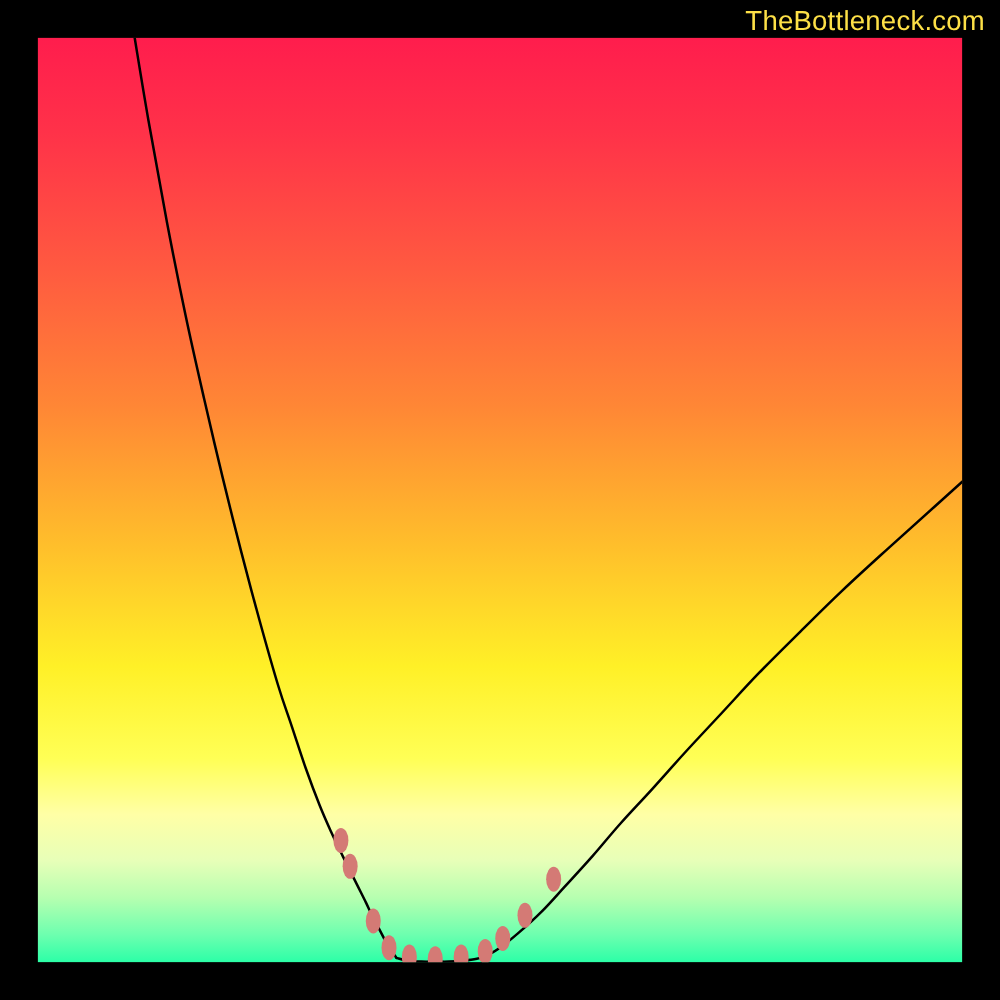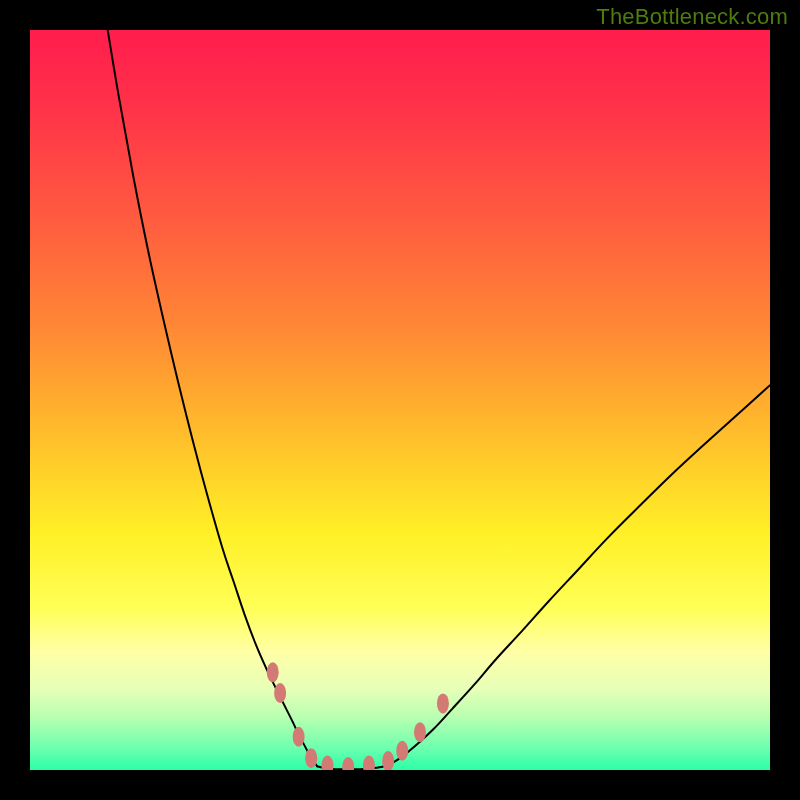--- a/index.html
+++ b/index.html
@@ -13,21 +13,21 @@
   .frame {
     width: 800px;
     height: 800px;
     background: #000;
     position: relative;
   }
   .watermark {
     position: absolute;
     top: 4px;
     right: 12px;
-    color: #4d7c0f;
+    color: #fde047;
     font-size: 22px;
     font-weight: 400;
     letter-spacing: 0.2px;
     z-index: 50;
   }
   .plot {
     position: absolute;
     left: 30px;
     top: 30px;
     width: 740px;

